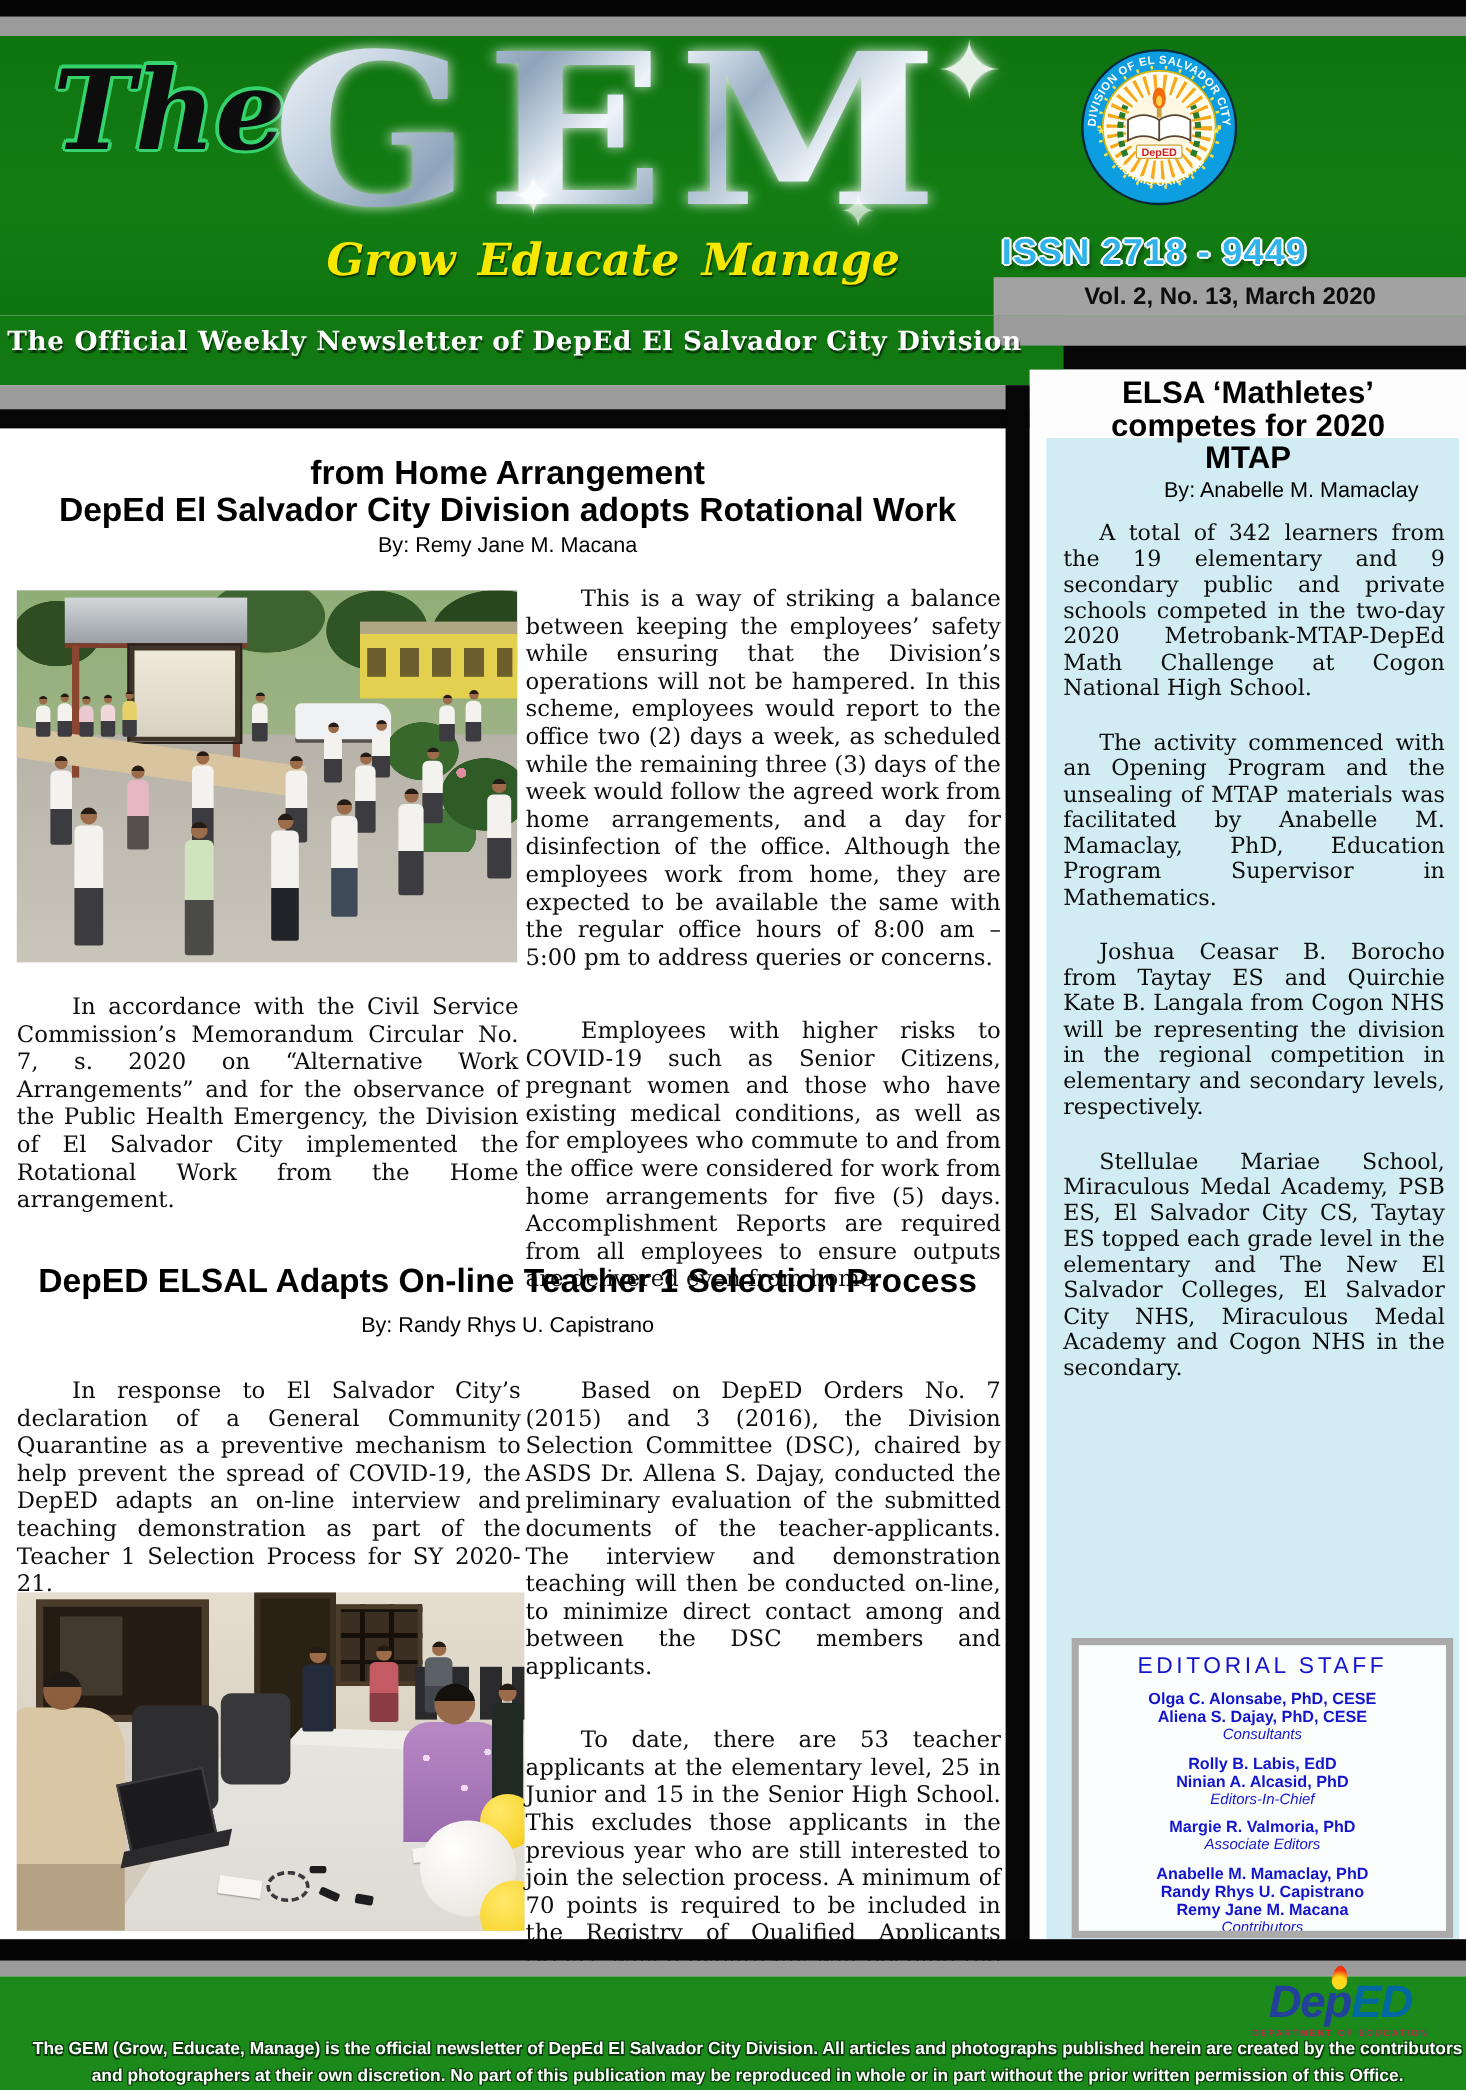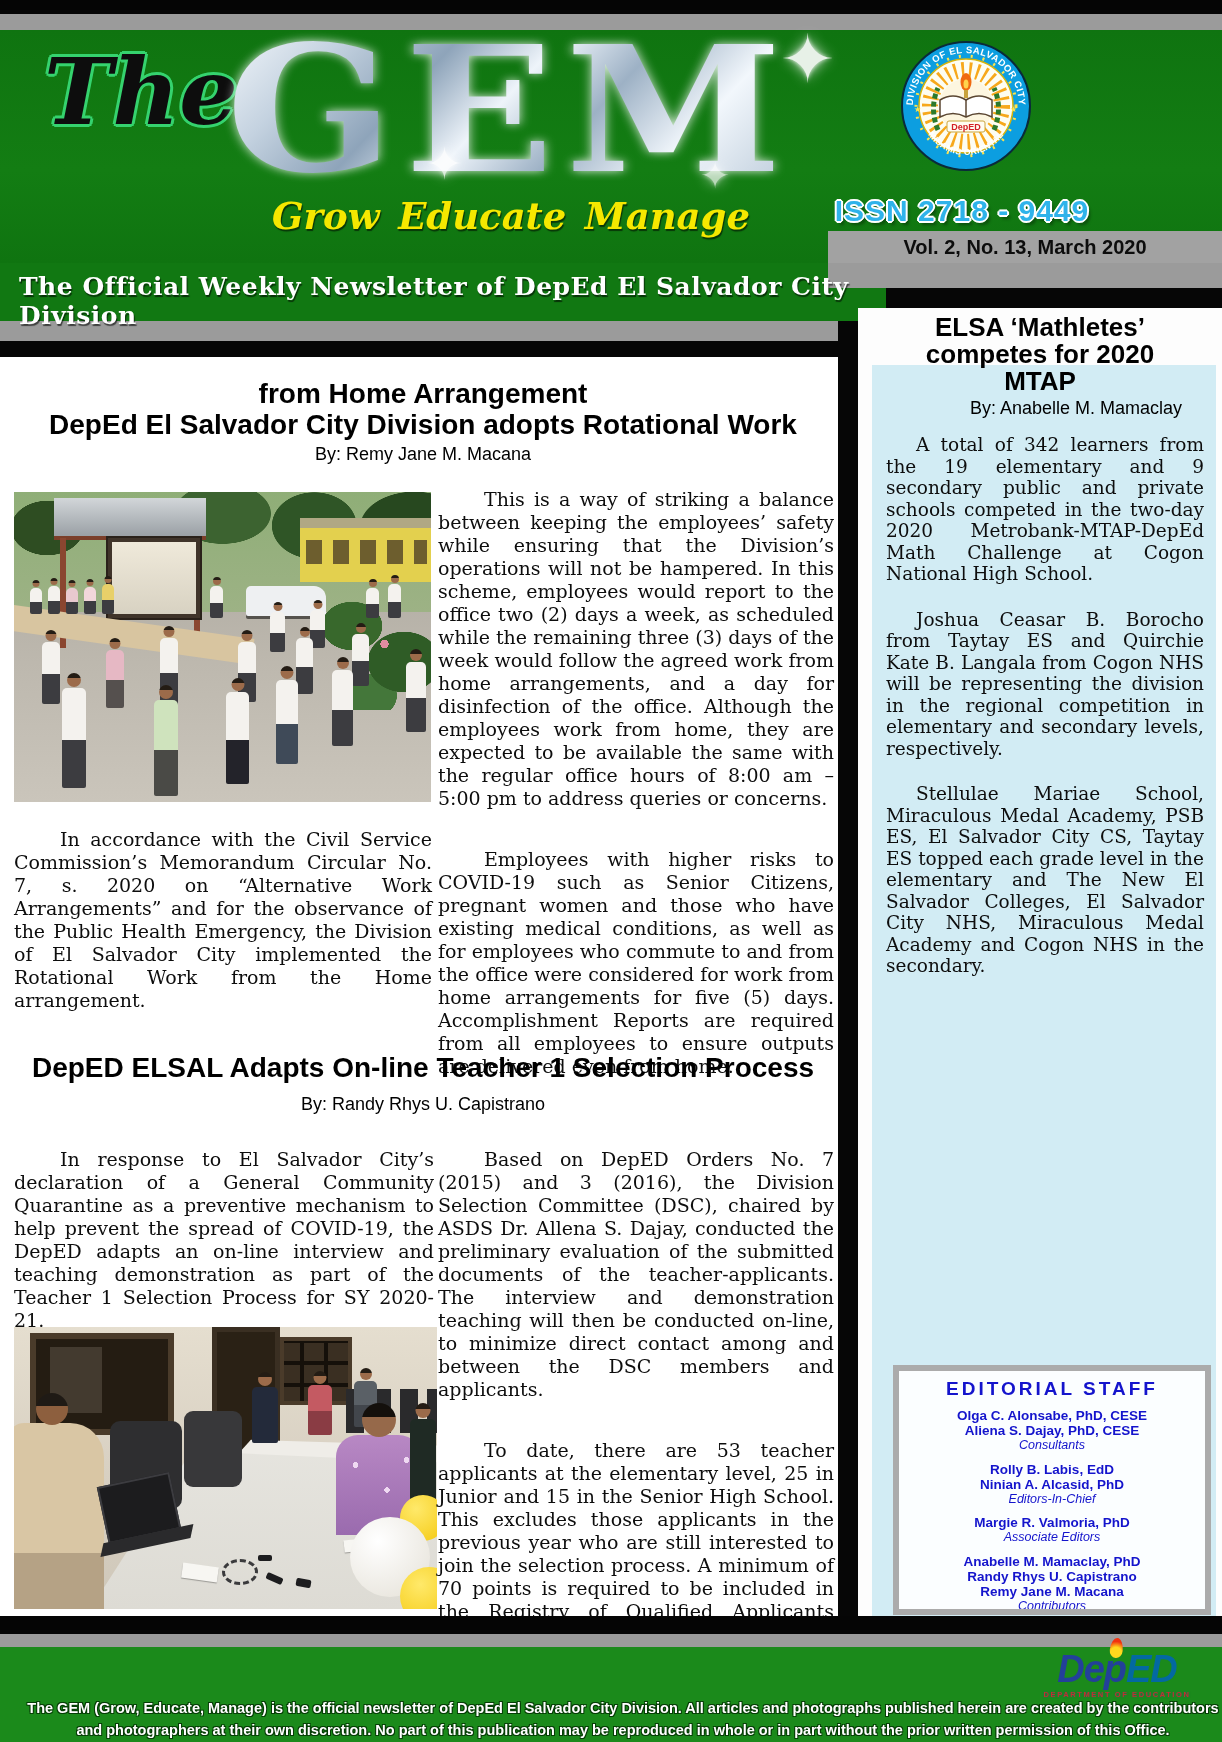--- a/index.html
+++ b/index.html
@@ -37,22 +37,22 @@
   .tagline{left:272px;top:198px;width:478px;display:flex;justify-content:space-between;
       font-family:"DejaVu Serif",serif;font-style:italic;font-weight:bold;font-size:37px;line-height:1;
       color:#f6e800;text-shadow:1px 2px 1px rgba(0,0,0,.55);}
   .seal{left:900px;top:40px;width:132px;height:132px;}
   .issn{left:820px;top:194px;width:284px;text-align:center;font-size:30px;font-weight:bold;color:#2fb3ea;
       letter-spacing:1px;
       text-shadow:-2px 0 0 #fff,2px 0 0 #fff,0 -2px 0 #fff,0 2px 0 #fff,-1px -1px 0 #fff,1px 1px 0 #fff,
                   -1px 1px 0 #fff,1px -1px 0 #fff,3px 4px 3px rgba(0,0,0,.35);}
   .vol-bar{left:828px;top:231px;width:394px;height:32px;background:#a2a2a2;display:flex;align-items:center;
       justify-content:center;font-size:20px;font-weight:bold;color:#0d0d0d;}
-  .strip-text{left:6px;top:272px;width:860px;font-family:"DejaVu Serif",serif;font-weight:bold;font-size:25px;
-      color:#ffffff;text-shadow:1px 2px 1px rgba(0,0,0,.6);letter-spacing:.5px;margin-left:13px;}
+  .strip-text{left:6px;top:272px;width:860px;font-family:"DejaVu Serif",serif;font-weight:bold;font-size:22px;
+      color:#ffffff;text-shadow:1px 2px 1px rgba(0,0,0,.6);letter-spacing:.5px;}
 
   
   .a-title{left:0;top:378px;width:846px;text-align:center;font-weight:bold;font-size:28px;line-height:1.12;color:#000;}
   .a-title div{display:block;}
   .a-byline{left:0;top:444px;width:846px;text-align:center;font-size:18px;color:#000;}
   .body-text{font-family:"DejaVu Serif",serif;font-size:19px;line-height:23px;color:#0d0d0d;text-align:justify;}
   .body-text p{margin:0 0 38px 0;text-indent:46px;}
   .a1-col1{left:14px;top:828px;width:418px;}
   .a1-col2{left:438px;top:480px;width:396px;padding-top:8px;}
   .a2-title{left:0;top:1052px;width:846px;text-align:center;font-weight:bold;font-size:28px;color:#000;}
@@ -63,21 +63,21 @@
   
   .sb-blue{left:872px;top:365px;width:344px;height:1252px;background:#d2ecf4;}
   .sb-title{left:858px;top:314px;width:364px;text-align:center;font-weight:bold;font-size:26px;line-height:27px;color:#000;}
   .sb-byline{left:858px;top:398px;width:436px;text-align:center;font-size:18px;color:#000;}
   .sb-text{left:886px;top:434px;width:318px;font-family:"DejaVu Serif",serif;font-size:18.5px;line-height:21.5px;
       color:#0d0d0d;text-align:justify;}
   .sb-text p{margin:0 0 24px 0;text-indent:30px;}
 
   .ed-box{left:893px;top:1365px;width:318px;height:250px;background:#fbfeff;border:6px solid #ababab;
       box-sizing:border-box;text-align:center;color:#1414cc;padding-top:7px;overflow:hidden;}
-  .ed-title{font-size:19px;font-weight:bold;letter-spacing:3px;margin-bottom:8px;}
+  .ed-title{font-size:19px;font-weight:normal;letter-spacing:3px;margin-bottom:8px;}
   .ed-group{margin-bottom:9px;}
   .ed-name{font-size:13.5px;font-weight:bold;line-height:1.12;}
   .ed-role{font-size:12.5px;font-style:italic;line-height:1.15;}
 
   
   .bar-black-bottom{left:0;top:1616px;width:1222px;height:18px;background:#050505;}
   .bar-gray-bottom{left:0;top:1634px;width:1222px;height:13px;background:#9b9b9b;}
   .green-footer{left:0;top:1647px;width:1222px;height:95px;background:#1b8a1b;}
   .foot-text{left:0;top:1697px;width:1222px;text-align:center;font-size:14.5px;font-weight:bold;line-height:1.55;
       color:#ffffff;text-shadow:1px 1px 0 #063c06,-1px 1px 0 #063c06,1px -1px 0 #063c06,-1px -1px 0 #063c06;padding-left:12px;}
@@ -312,20 +312,21 @@
 
   <i class="abs sb-blue"></i>
   <div class="abs sb-title">
     <div>ELSA ‘Mathletes’</div>
     <div>competes for 2020</div>
     <div>MTAP</div>
   </div>
   <div class="abs sb-byline">By: Anabelle M. Mamaclay</div>
   <div class="abs sb-text">
     <p>A total of 342 learners from the 19 elementary and 9 secondary public and private schools competed in the two-day 2020 Metrobank-MTAP-DepEd Math Challenge at Cogon National High School.</p>
+    <p>The activity commenced with an Opening Program and the unsealing of MTAP materials was facilitated by Anabelle M. Mamaclay, PhD, Education Program Supervisor in Mathematics.</p>
     <p>Joshua Ceasar B. Borocho from Taytay ES and Quirchie Kate B. Langala from Cogon NHS will be representing the division in the regional competition in elementary and secondary levels, respectively.</p>
     <p>Stellulae Mariae School, Miraculous Medal Academy, PSB ES, El Salvador City CS, Taytay ES topped each grade level in the elementary and The New El Salvador Colleges, El Salvador City NHS, Miraculous Medal Academy and Cogon NHS in the secondary.</p>
   </div>
 
   <div class="abs ed-box">
     <div class="ed-title">EDITORIAL STAFF</div>
     <div class="ed-group">
       <div class="ed-name">Olga C. Alonsabe, PhD, CESE</div>
       <div class="ed-name">Aliena S. Dajay, PhD, CESE</div>
       <div class="ed-role">Consultants</div>

